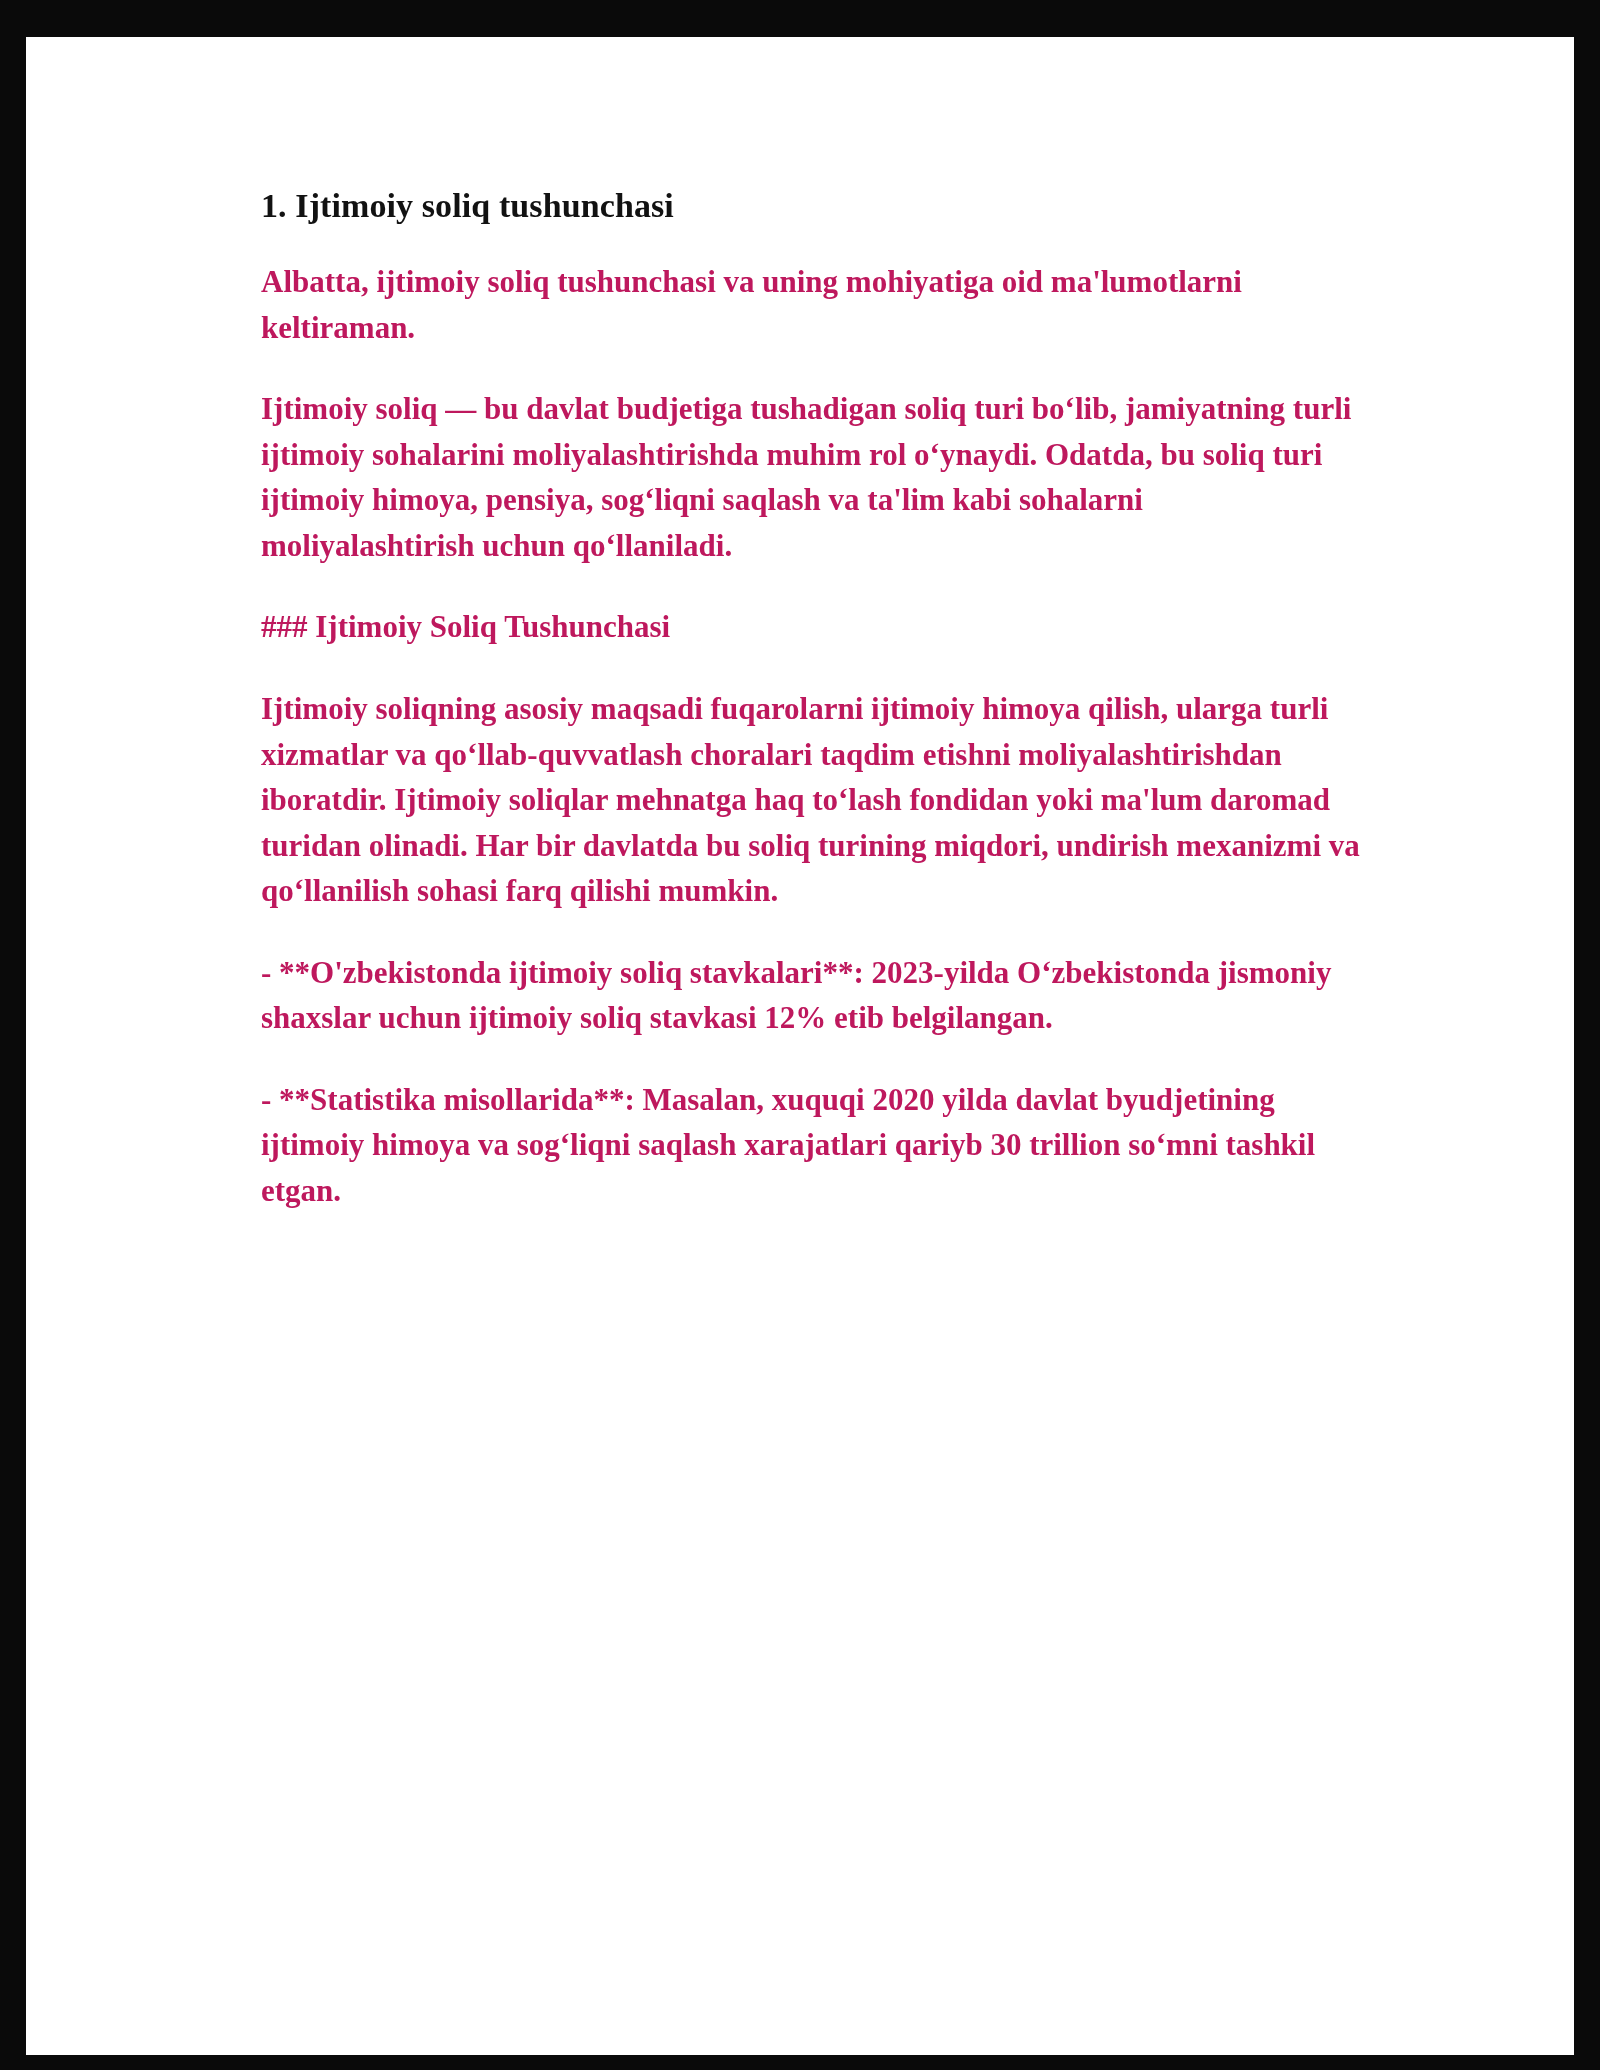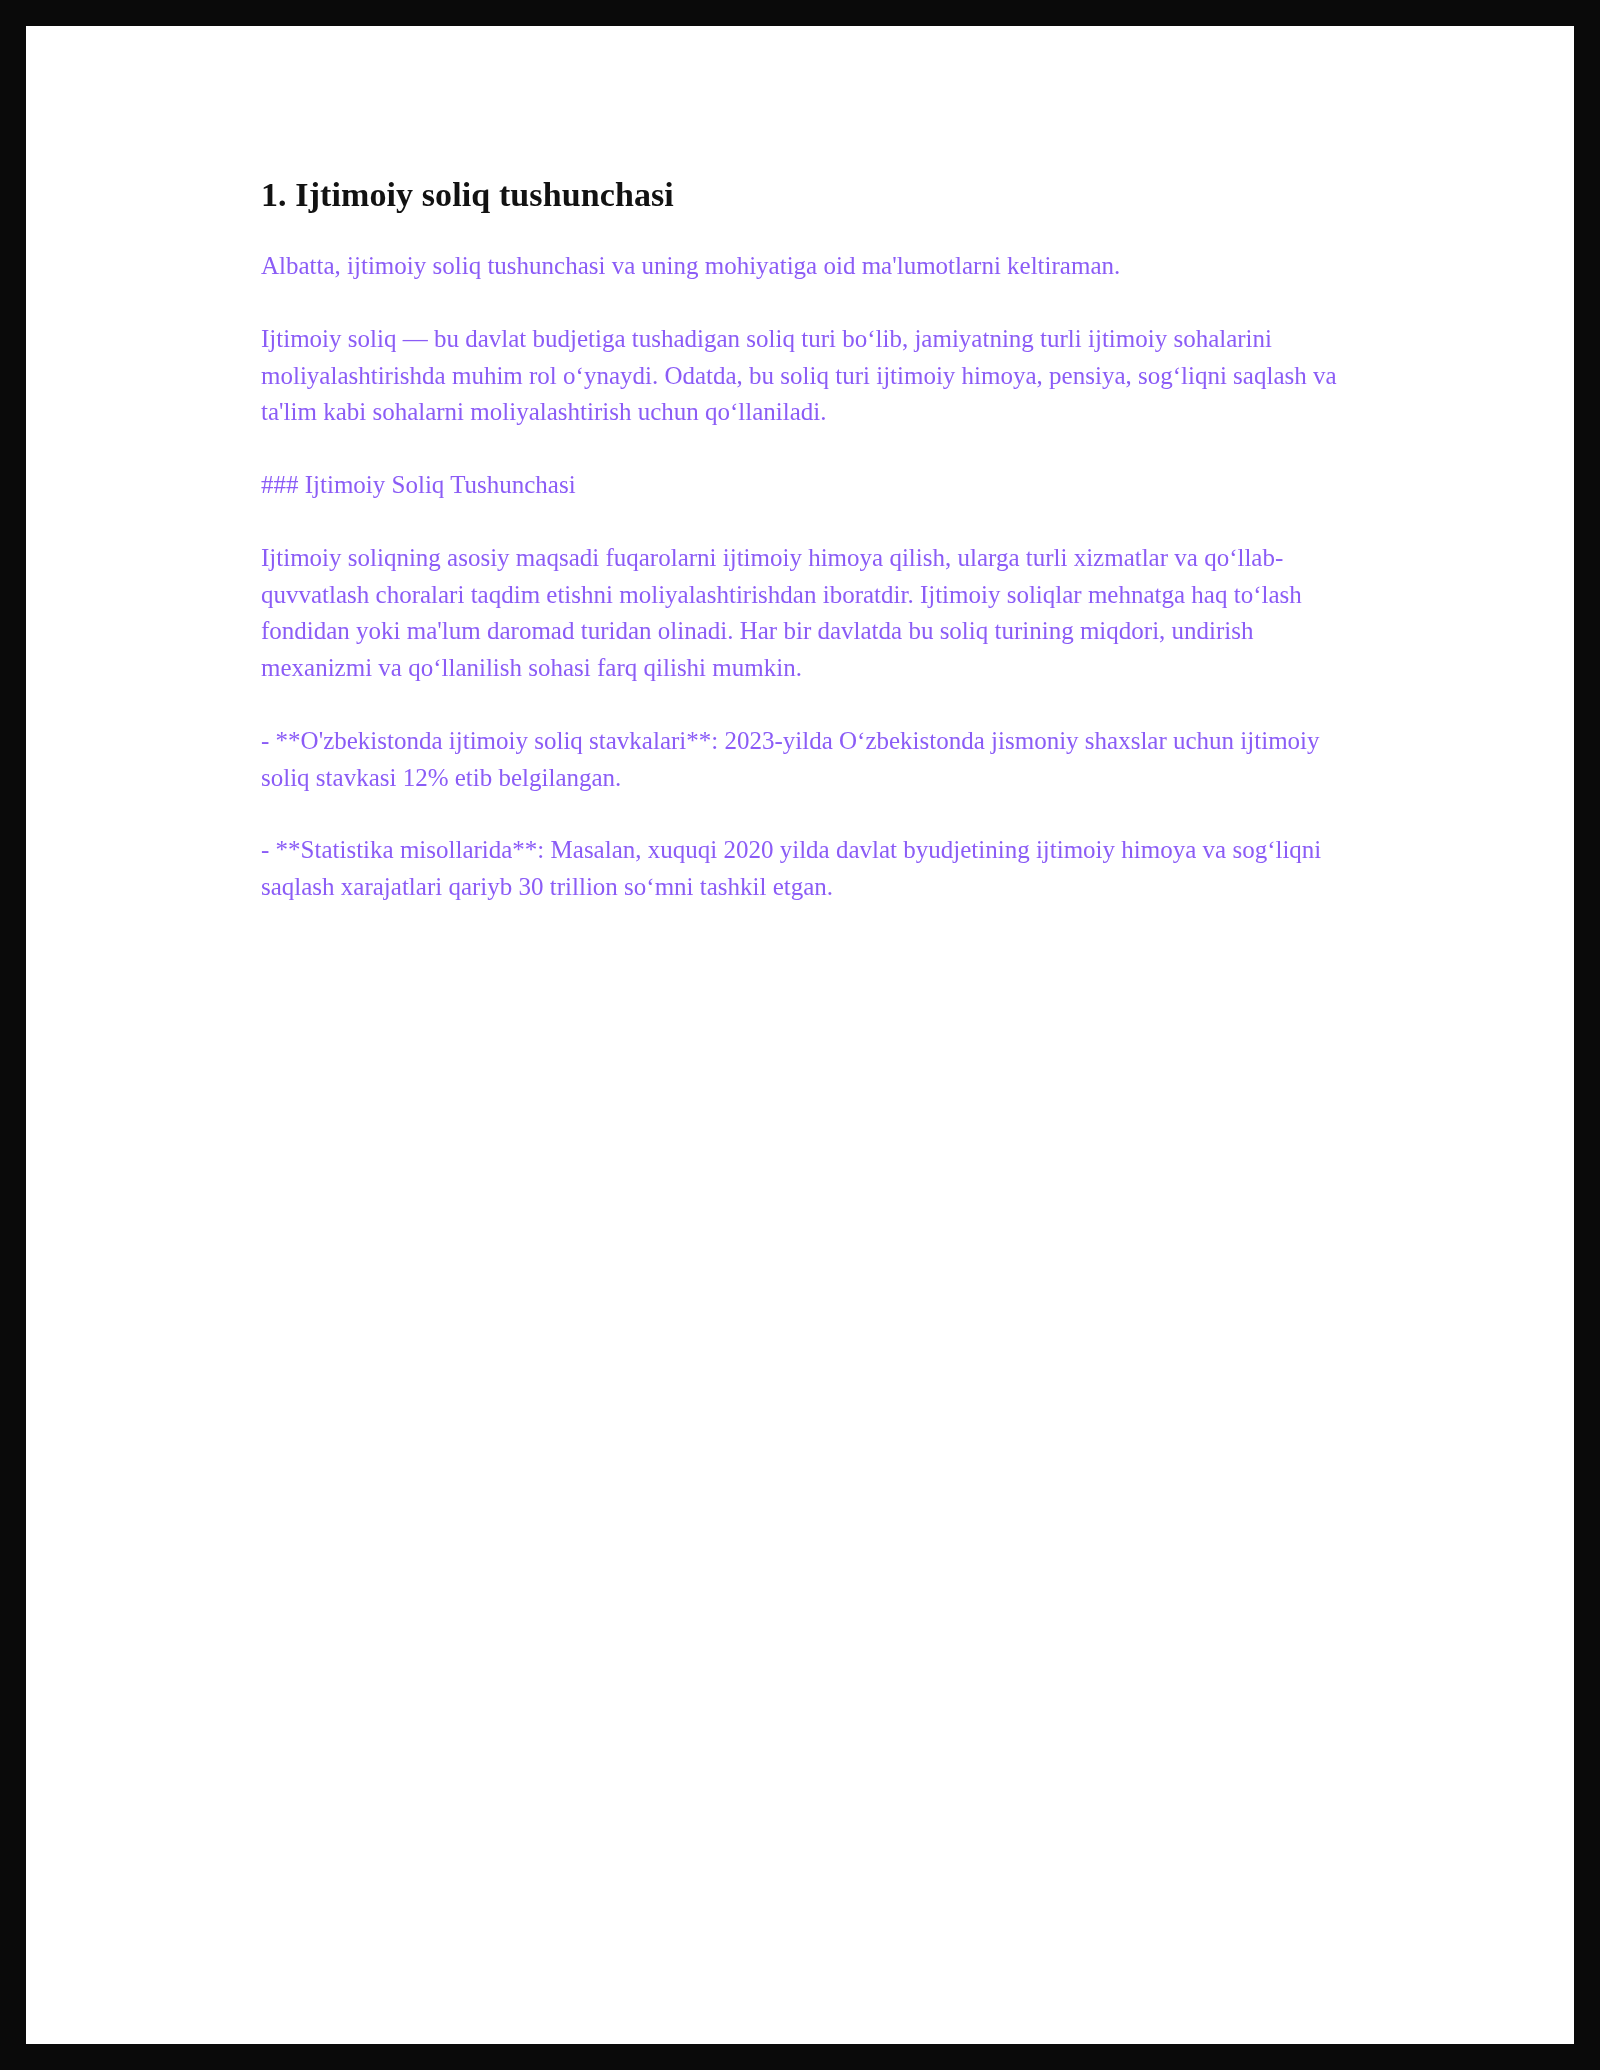--- a/index.html
+++ b/index.html
@@ -19,36 +19,38 @@
     background: #0a0a0a;
     padding: 26px 26px 26px 26px;
   }
   .page-sheet {
     box-sizing: border-box;
     width: 100%;
     height: 100%;
     background: #ffffff;
     padding: 150px 210px 60px 235px;
     overflow: hidden;
+    margin-top: 11px;
   }
   .doc-title {
     font-family: "Liberation Serif", serif;
     font-size: 34px;
     font-weight: bold;
     color: #121212;
     margin: 0 0 34px 0;
     letter-spacing: 0.1px;
   }
   p.para {
     font-family: "Liberation Serif", serif;
-    font-size: 25px;
+    font-size: 31px;
     line-height: 1.47;
-    color: #8b5cf6;
+    color: #be185d;
     margin: 0 0 36px 0;
     max-width: 1130px;
+    font-weight: bold;
   }
   p.para:last-child {
     margin-bottom: 0;
   }
 </style>
 </head>
 <body>
 
 <div class="page-frame">
   <div class="page-sheet">

